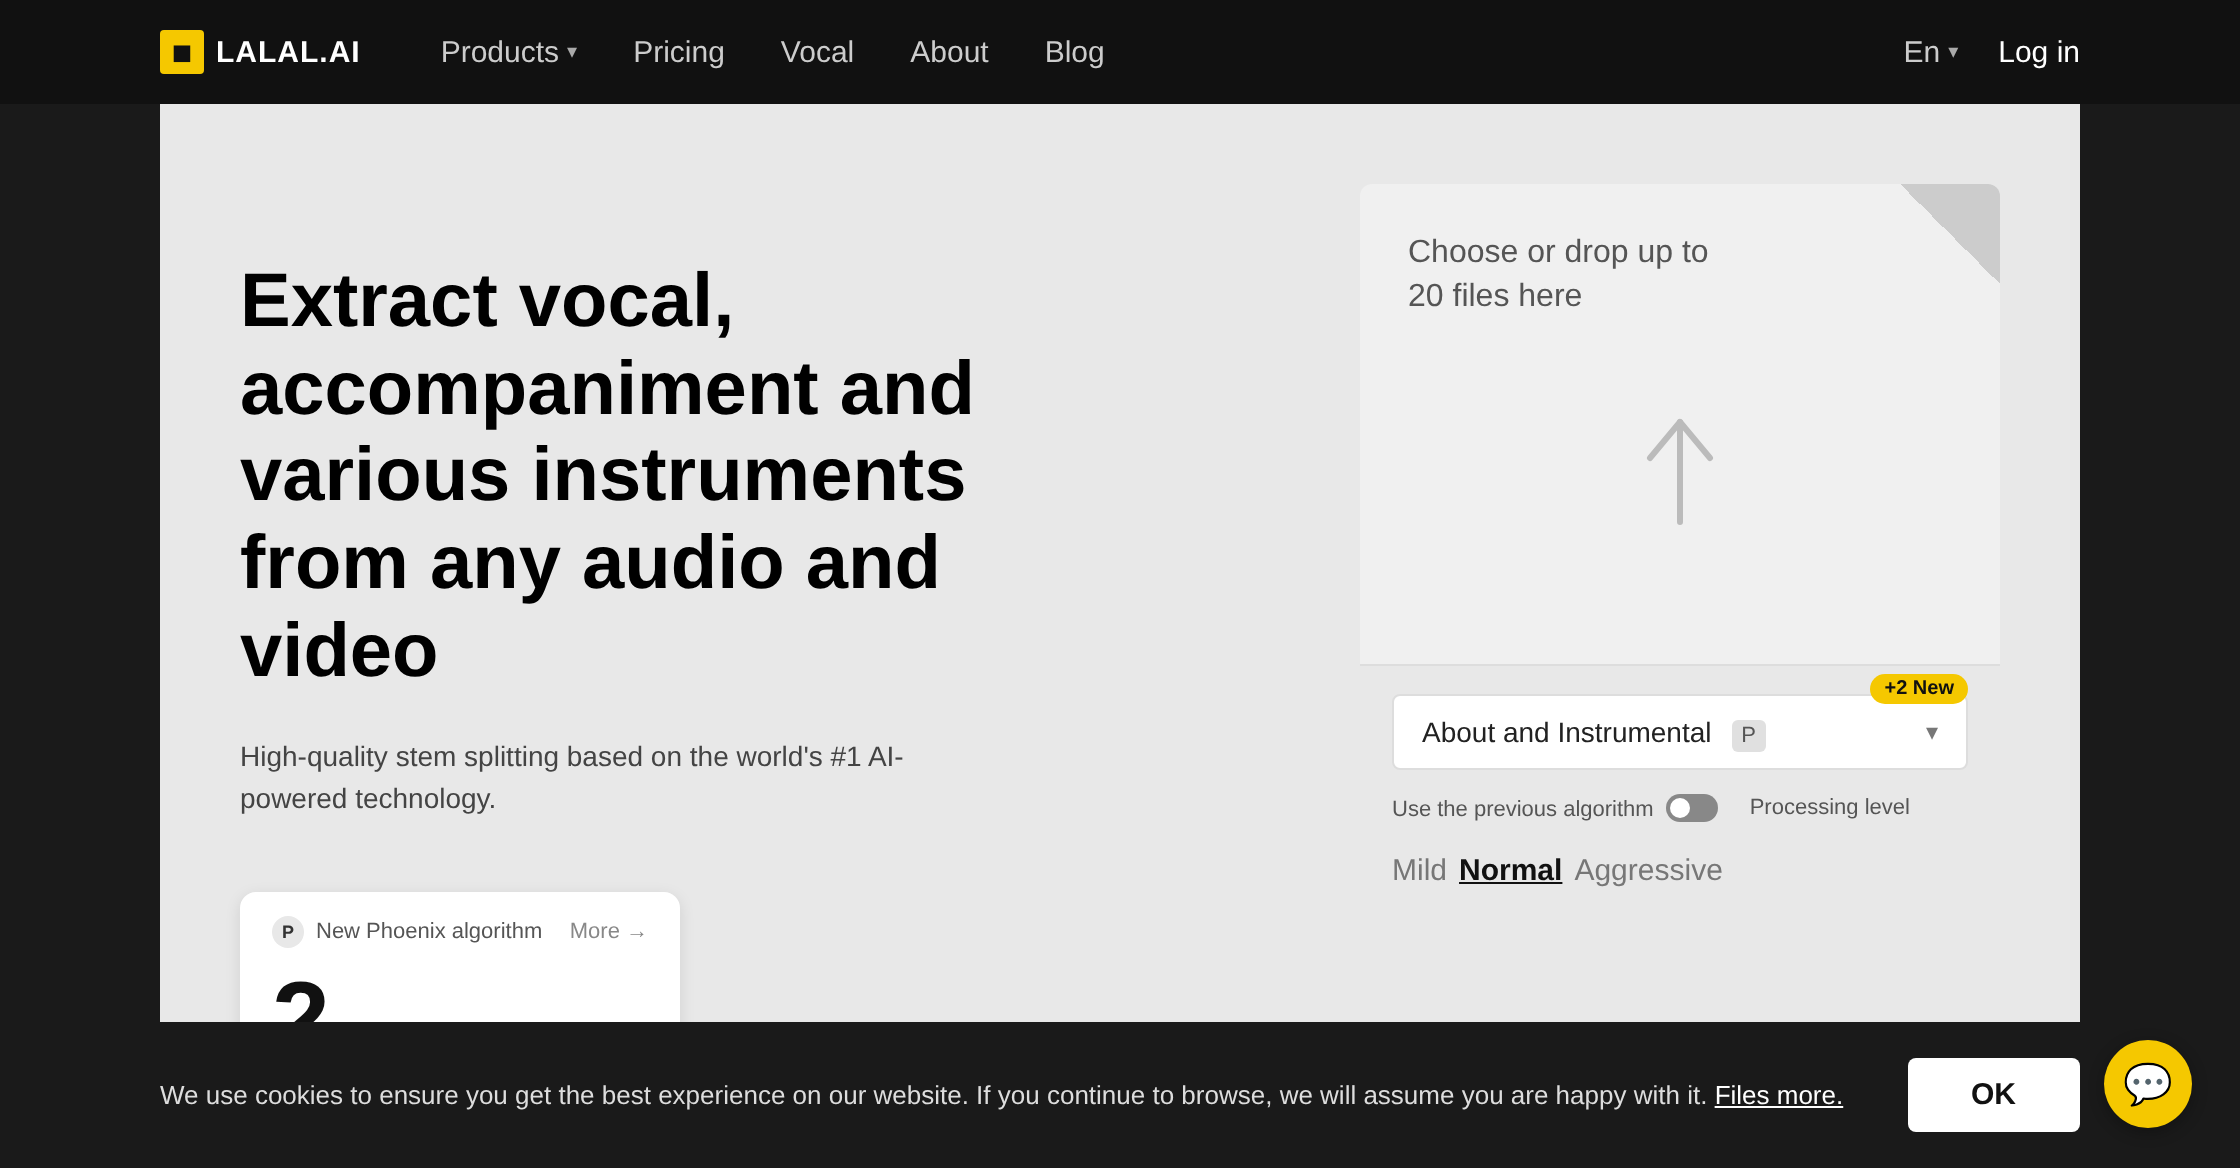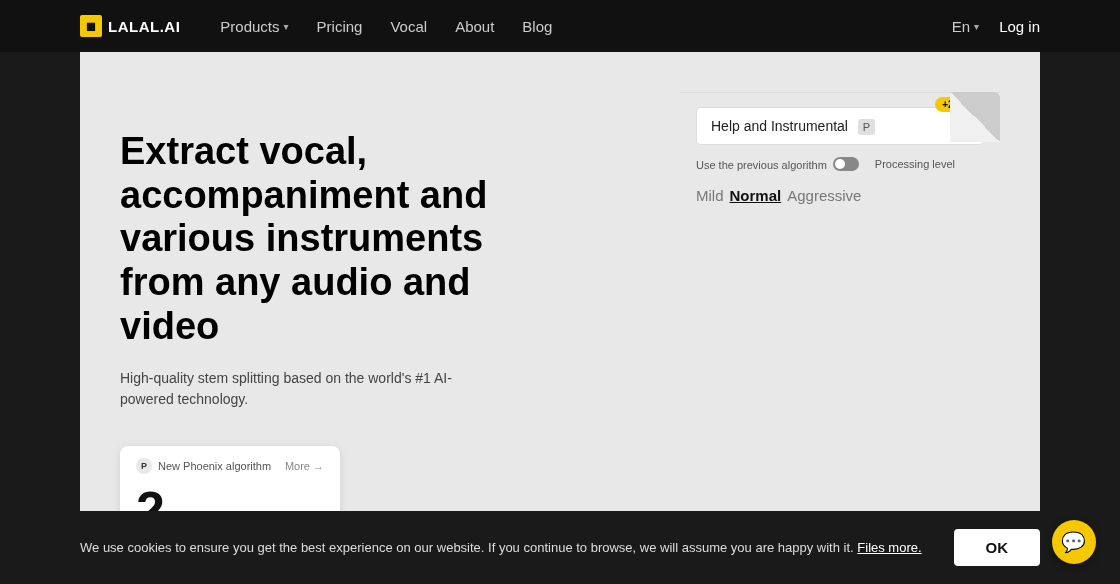--- a/index.html
+++ b/index.html
@@ -473,27 +473,36 @@
       </div>
     </div>
 
     <p class="tos-text">
       <span>By uploading a file, you agree to our</span>
       <a href="#">Terms of Service</a><span>.</span>
     </p>
   </div>
 
   <div class="upload-panel">
+    <div class="upload-drop-area">
+      <p class="drop-text">Choose or drop up to 20 files here</p>
+      <div class="upload-arrow-area">
+        <svg class="upload-arrow" viewBox="0 0 60 70" fill="none">
+          <polyline points="30,60 30,10" stroke="#bbb" stroke-width="3" stroke-linecap="round"></polyline>
+          <polyline points="15,28 30,10 45,28" stroke="#bbb" stroke-width="3" stroke-linecap="round" stroke-linejoin="round" fill="none"></polyline>
+        </svg>
+      </div>
+    </div>
 
     <div class="upload-controls">
       <div class="dropdown-row">
         <span class="new-badge">+2 New</span>
         <div class="dropdown-fake">
           <span>
-            <span>Help and Instrumental</span>
+            <span>About and Instrumental</span>
             <span class="dropdown-pro">P</span>
           </span>
           <span class="dropdown-chevron">▾</span>
         </div>
       </div>
 
 
       <div class="bottom-options">
         <div class="algo-toggle">
           <span>Use the previous algorithm</span>

